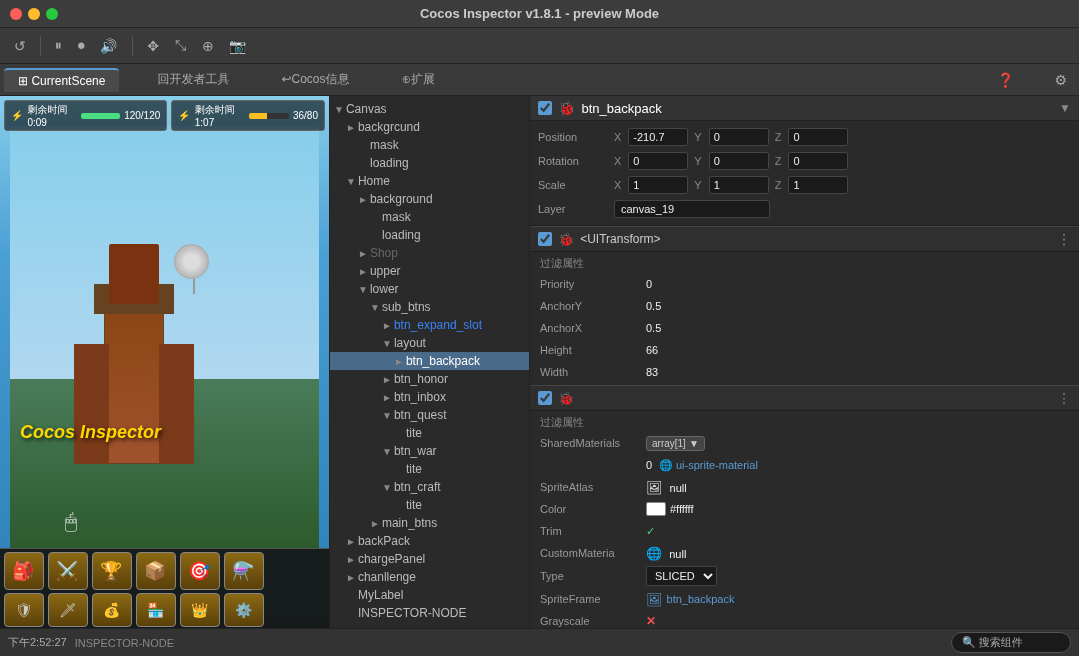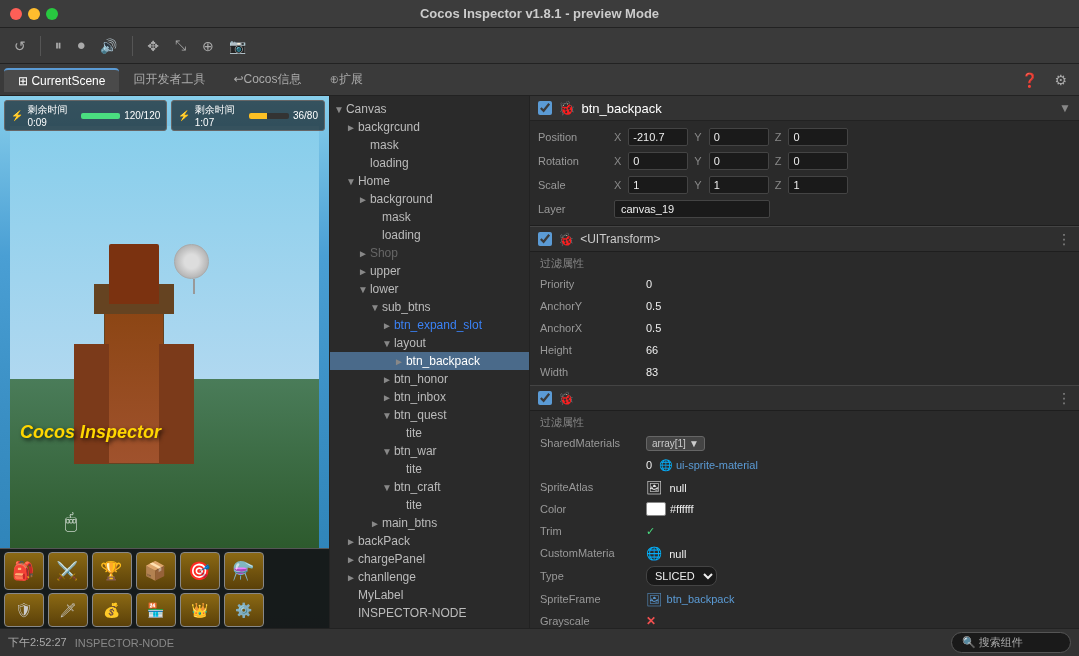--- a/index.html
+++ b/index.html
@@ -61,20 +61,21 @@
     .toolbar-sep { width: 1px; height: 20px; background: #555; margin: 0 4px; }
 
     
     .tab-bar {
       height: 32px;
       background: #3a3a3a;
       display: flex;
       align-items: center;
       border-bottom: 1px solid #222;
       padding: 0 4px;
+      gap: 24px;
     }
     .tab {
       padding: 4px 14px;
       color: #aaa;
       cursor: pointer;
       border-radius: 4px 4px 0 0;
       font-size: 12px;
       white-space: nowrap;
     }
     .tab.active {
@@ -353,21 +354,21 @@
       width: 20px;
       height: 14px;
       border: 1px solid #888;
       background: #fff;
       border-radius: 2px;
     }
     .trim-check { color: #4ade80; }
     .type-select {
       background: #1a1a1a;
       border: 1px solid #444;
-      border-radius: 8px;
+      border-radius: 2px;
       color: #eee;
       font-size: 11px;
       padding: 2px 4px;
     }
     .sprite-frame-link {
       color: #5b9bd5;
       cursor: pointer;
       display: flex;
       align-items: center;
       gap: 4px;

